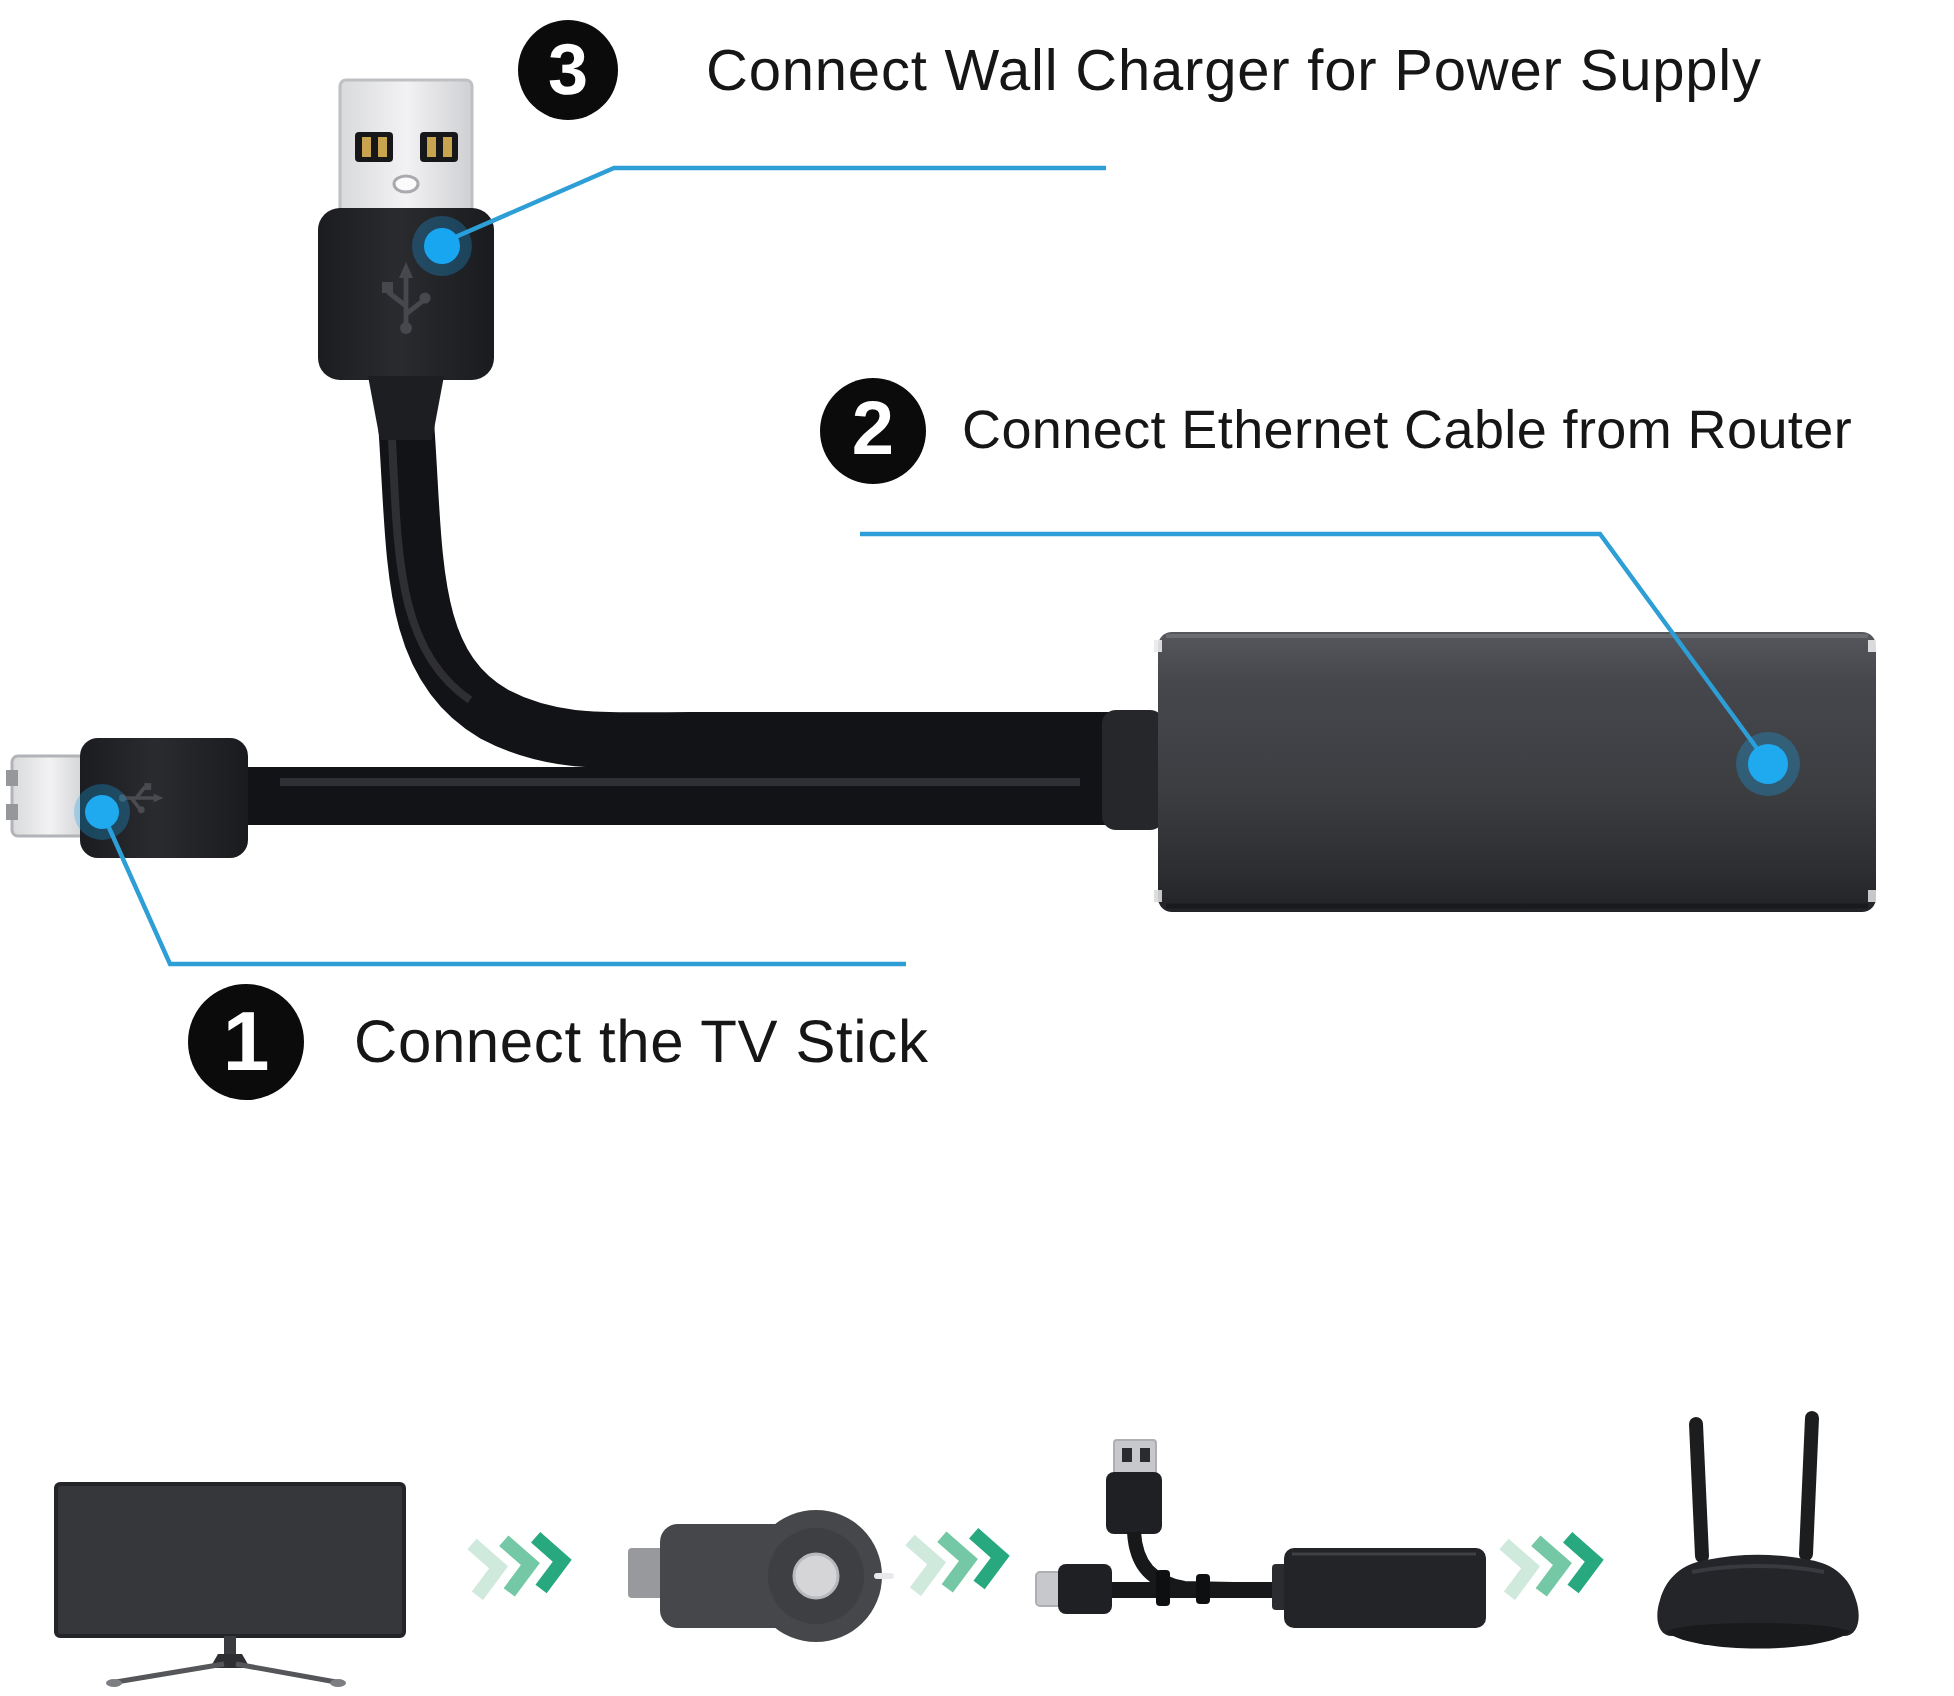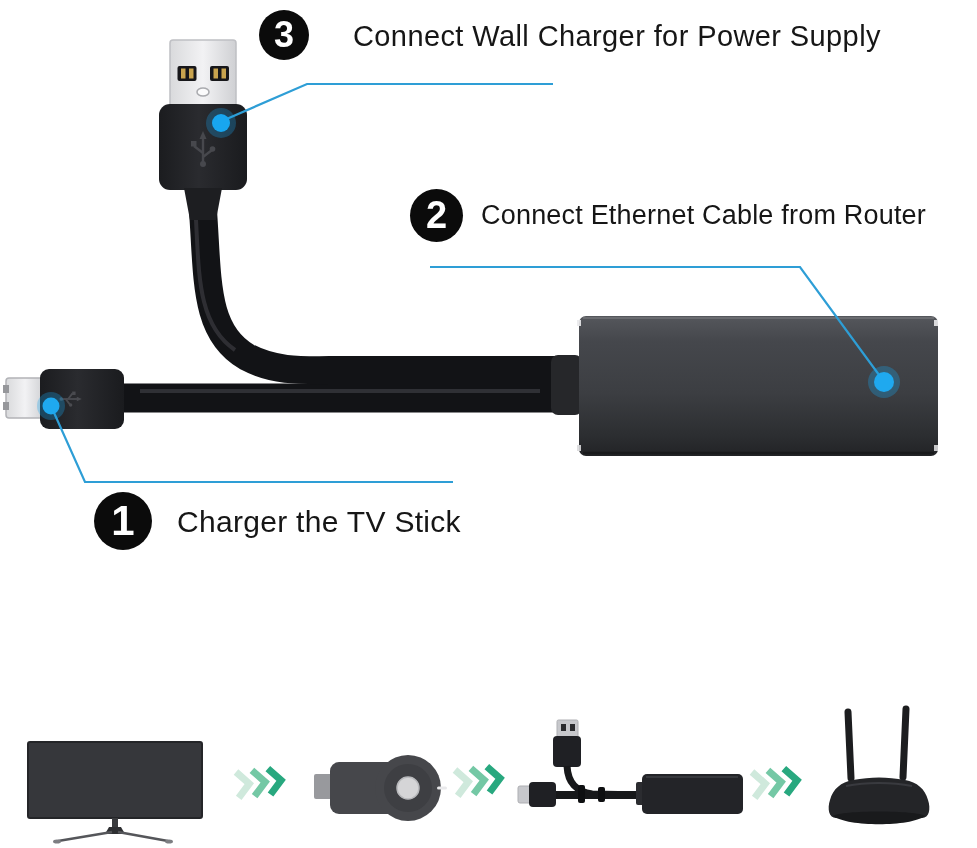--- a/index.html
+++ b/index.html
@@ -207,16 +207,16 @@
     <div class="badge" id="badge2">
       <span>2</span>
     </div>
     <div class="step-label" id="label2">Connect Ethernet Cable from Router</div>
   </div>
 
   <div class="step">
     <div class="badge" id="badge1">
       <span>1</span>
     </div>
-    <div class="step-label" id="label1">Charger the TV Stick</div>
+    <div class="step-label" id="label1">Connect the TV Stick</div>
   </div>
 
 </div>
 
 </body></html>

